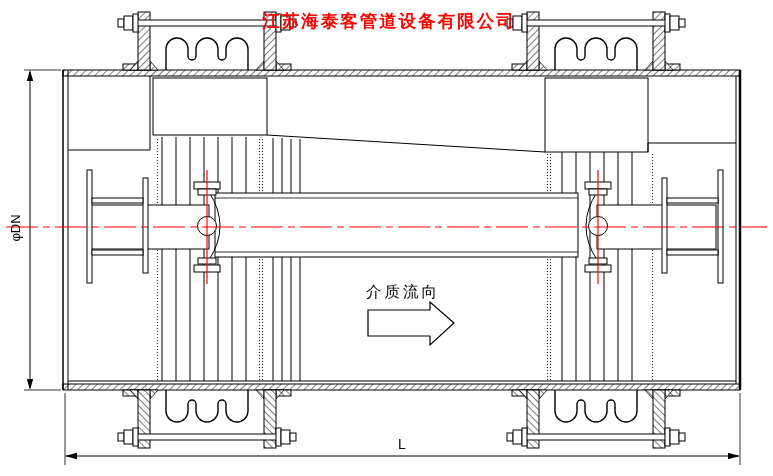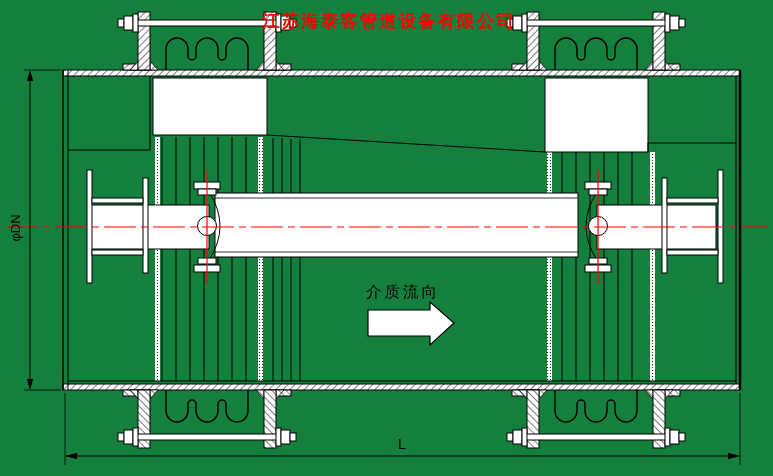--- a/index.html
+++ b/index.html
@@ -1,17 +1,17 @@
 <!DOCTYPE html>
 <html><head>
 <meta charset="utf-8">
 <style>
   html,body{margin:0;padding:0;background:#888;}
   .sheet{
-    position:relative;width:773px;height:476px;background:#15803d;
+    position:relative;width:773px;height:476px;background:#ffffff;
     font-family:"Liberation Sans", sans-serif;overflow:hidden;
   }
   svg{position:absolute;left:0;top:0;}
   text{font-family:"Liberation Sans", sans-serif;}
   .title-text{font-weight:bold;letter-spacing:2px;}
 </style>
 </head>
 <body>
 
 <div class="sheet">

